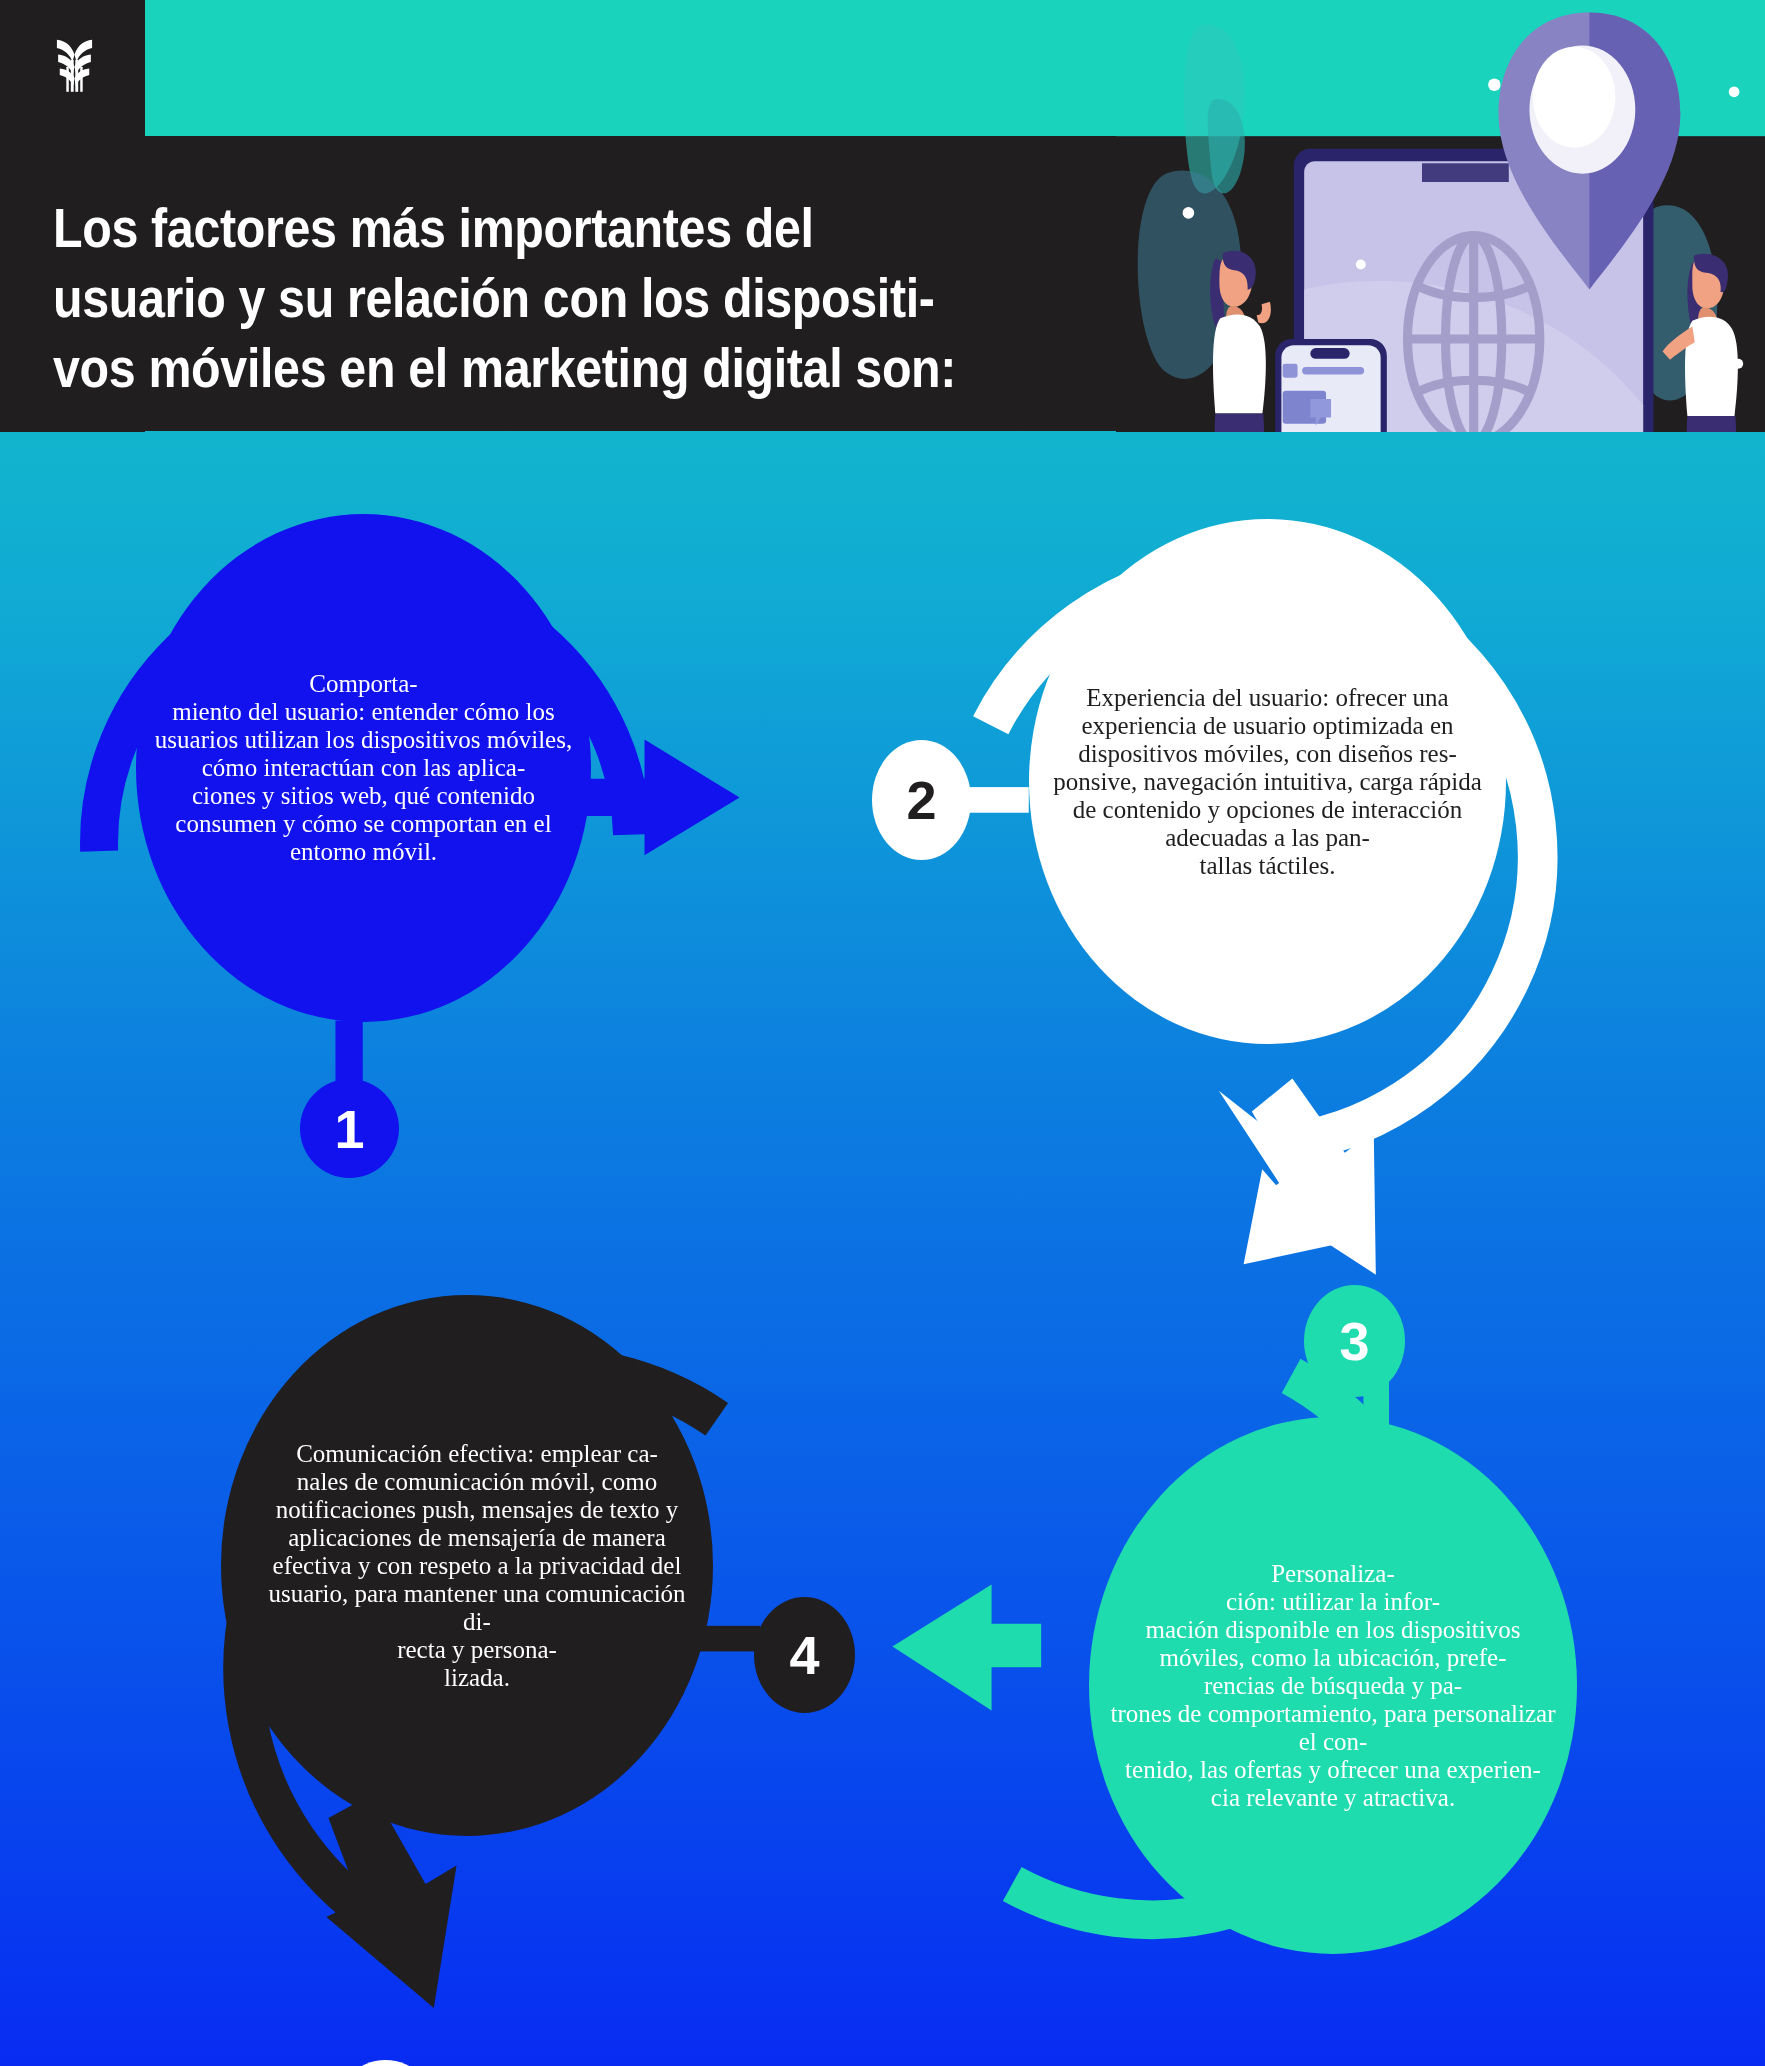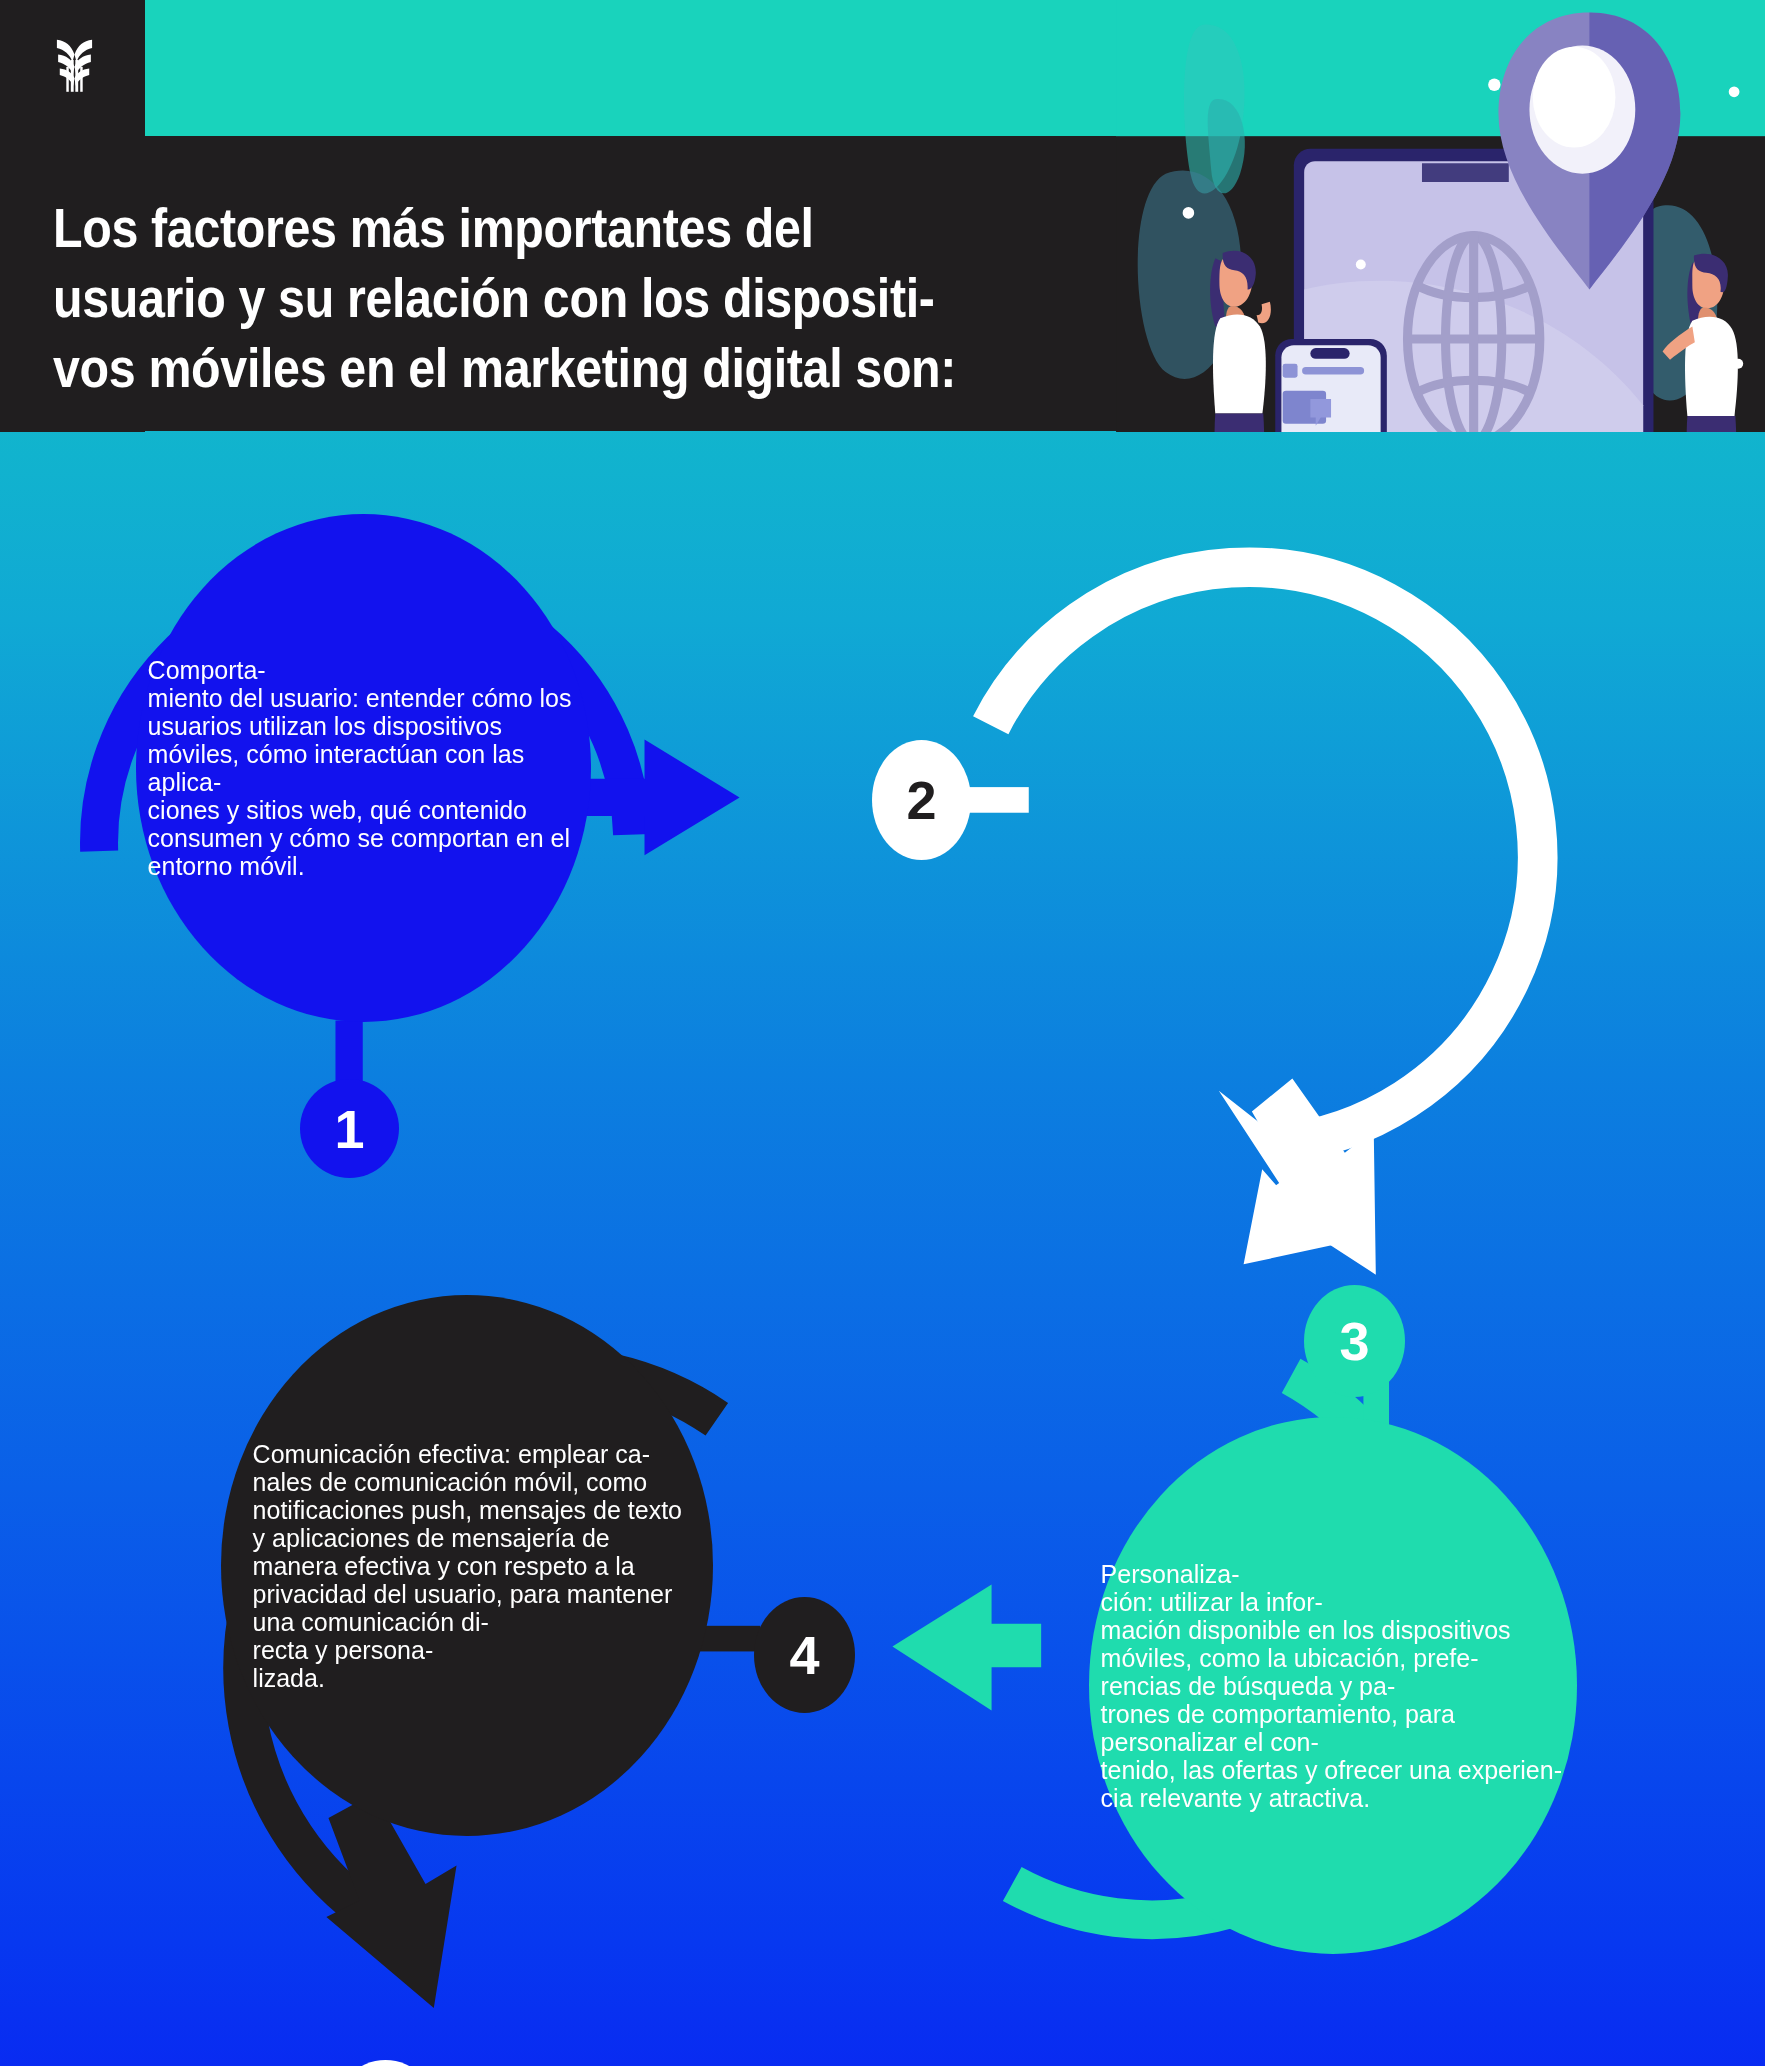--- a/index.html
+++ b/index.html
@@ -54,22 +54,24 @@
     overflow:hidden;
   }
 
   
   .bubble{
     position:absolute;
     border-radius:50%;
     display:flex;
     align-items:center;
     justify-content:center;
+    text-align:center;
     padding:0 11.6px;
     z-index:20;
+    font-family:Liberation Serif, serif;
   }
   .bubble .txt{
     font-size:25px;
     line-height:1.12;
     width:100%;
   }
 
   
   .badge{
     position:absolute;
@@ -254,20 +256,25 @@
 
     <rect x="2420" y="5990" width="180" height="62" fill="#201E1F"></rect>
   </svg>
 
   <div class="bubble" style="left:136px; top:514px; width:455px; height:508px; background:#1212EE; color:#FFFFFF;">
     <div class="txt" style="white-space:pre-line;">Comporta-
 miento del usuario: entender cómo los usuarios utilizan los dispositivos móviles, cómo interactúan con las aplica-
 ciones y sitios web, qué contenido consumen y cómo se comportan en el entorno móvil.</div>
   </div>
 
+  <div class="bubble" style="left:1029px; top:519px; width:477px; height:525px; background:#FFFFFF; color:#201E1F;">
+    <div class="txt" style="white-space:pre-line;">Experiencia del usuario: ofrecer una experiencia de usuario optimizada en dispositivos móviles, con diseños res-
+ponsive, navegación intuitiva, carga rápida de contenido y opciones de interacción adecuadas a las pan-
+tallas táctiles.</div>
+  </div>
 
   <div class="bubble" style="left:1089px; top:1417px; width:488px; height:537px; background:#1FDCAE; color:#FFFFFF;">
     <div class="txt" style="white-space:pre-line;">Personaliza-
 ción: utilizar la infor-
 mación disponible en los dispositivos móviles, como la ubicación, prefe-
 rencias de búsqueda y pa-
 trones de comportamiento, para personalizar el con-
 tenido, las ofertas y ofrecer una experien-
 cia relevante y atractiva.</div>
   </div>

